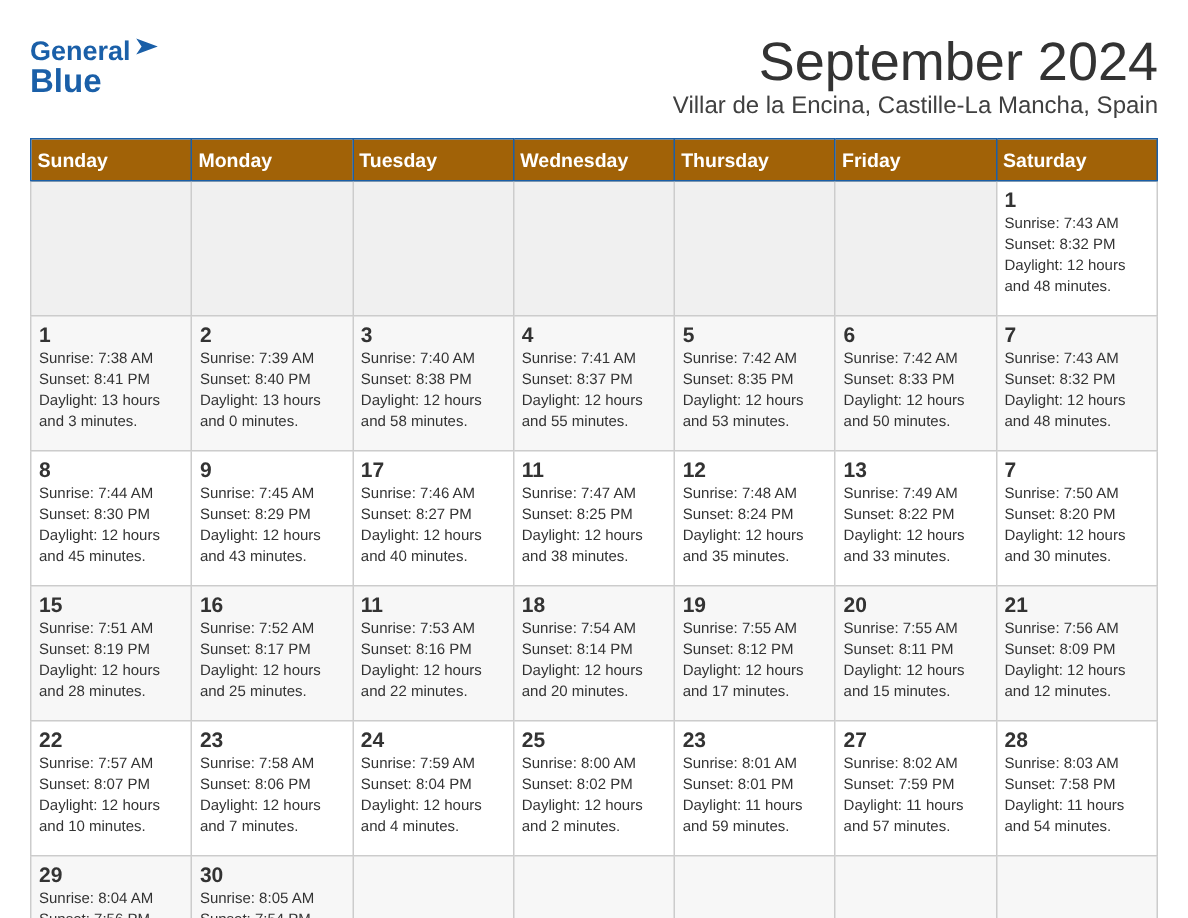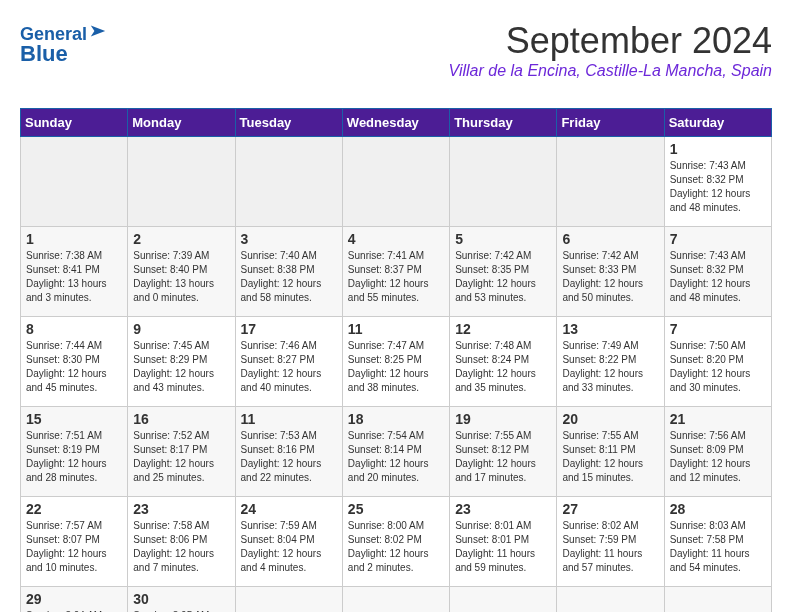--- a/index.html
+++ b/index.html
@@ -31,30 +31,29 @@
       text-align: right;
       margin-bottom: 4px;
     }
     .month-title {
       font-size: 36px;
       font-weight: normal;
       color: #333;
     }
     .location-title {
       font-size: 16px;
-      color: #6d28d9;
-      font-style: italic;
+      color: #404040;
     }
     table {
       width: 100%;
       border-collapse: collapse;
       table-layout: fixed;
     }
     thead tr th {
-      background-color: #4c1d95;
+      background-color: #a16207;
       color: #fff;
       padding: 6px 4px;
       font-size: 13px;
       text-align: left;
       border: 1px solid #1a5fa8;
     }
     tbody tr td {
       border: 1px solid #ccc;
       vertical-align: top;
       padding: 4px 5px;
@@ -77,21 +76,21 @@
       line-height: 1.4;
       color: #333;
     }
     td.empty {
       background: #f0f0f0;
     }
     .top-row {
       display: flex;
       justify-content: space-between;
       align-items: flex-start;
-      margin-bottom: 24px;
+      margin-bottom: 8px;
     }
   </style>
 </head>
 <body>
 
 <div class="top-row">
   <div class="header-logo">
     <div>
       <div style="display:flex;align-items:center;">
         <span class="logo-text">

